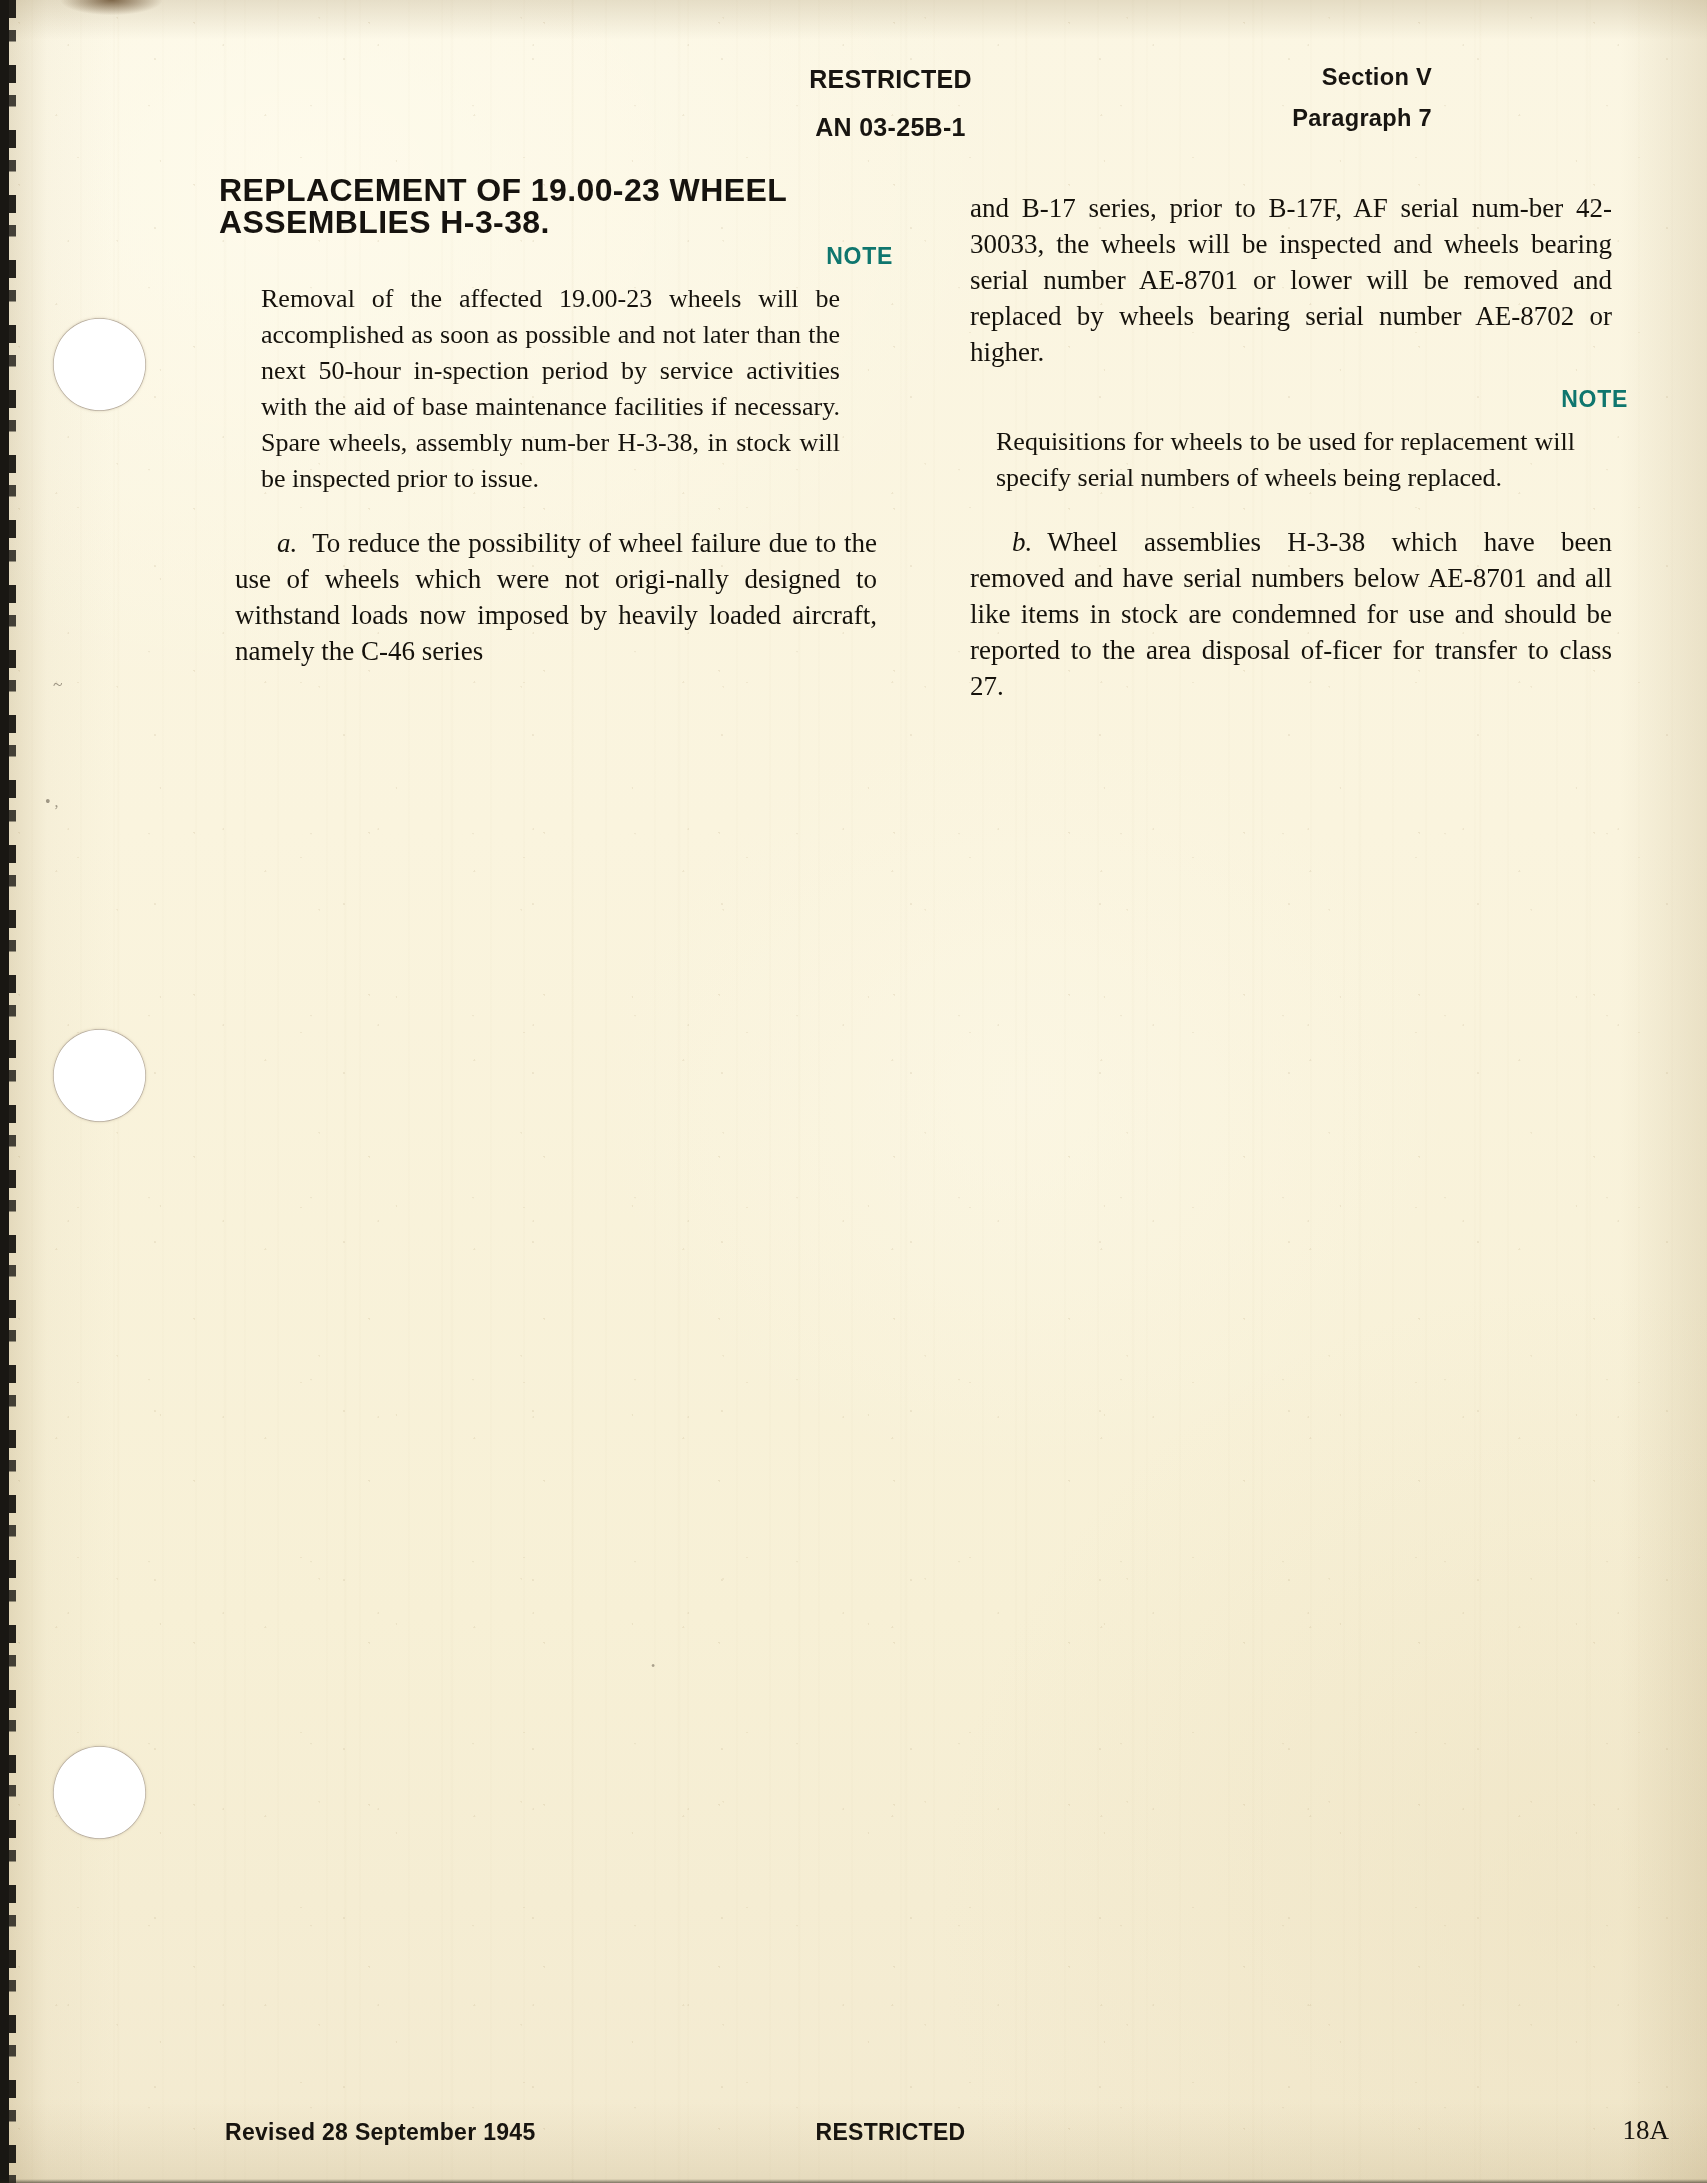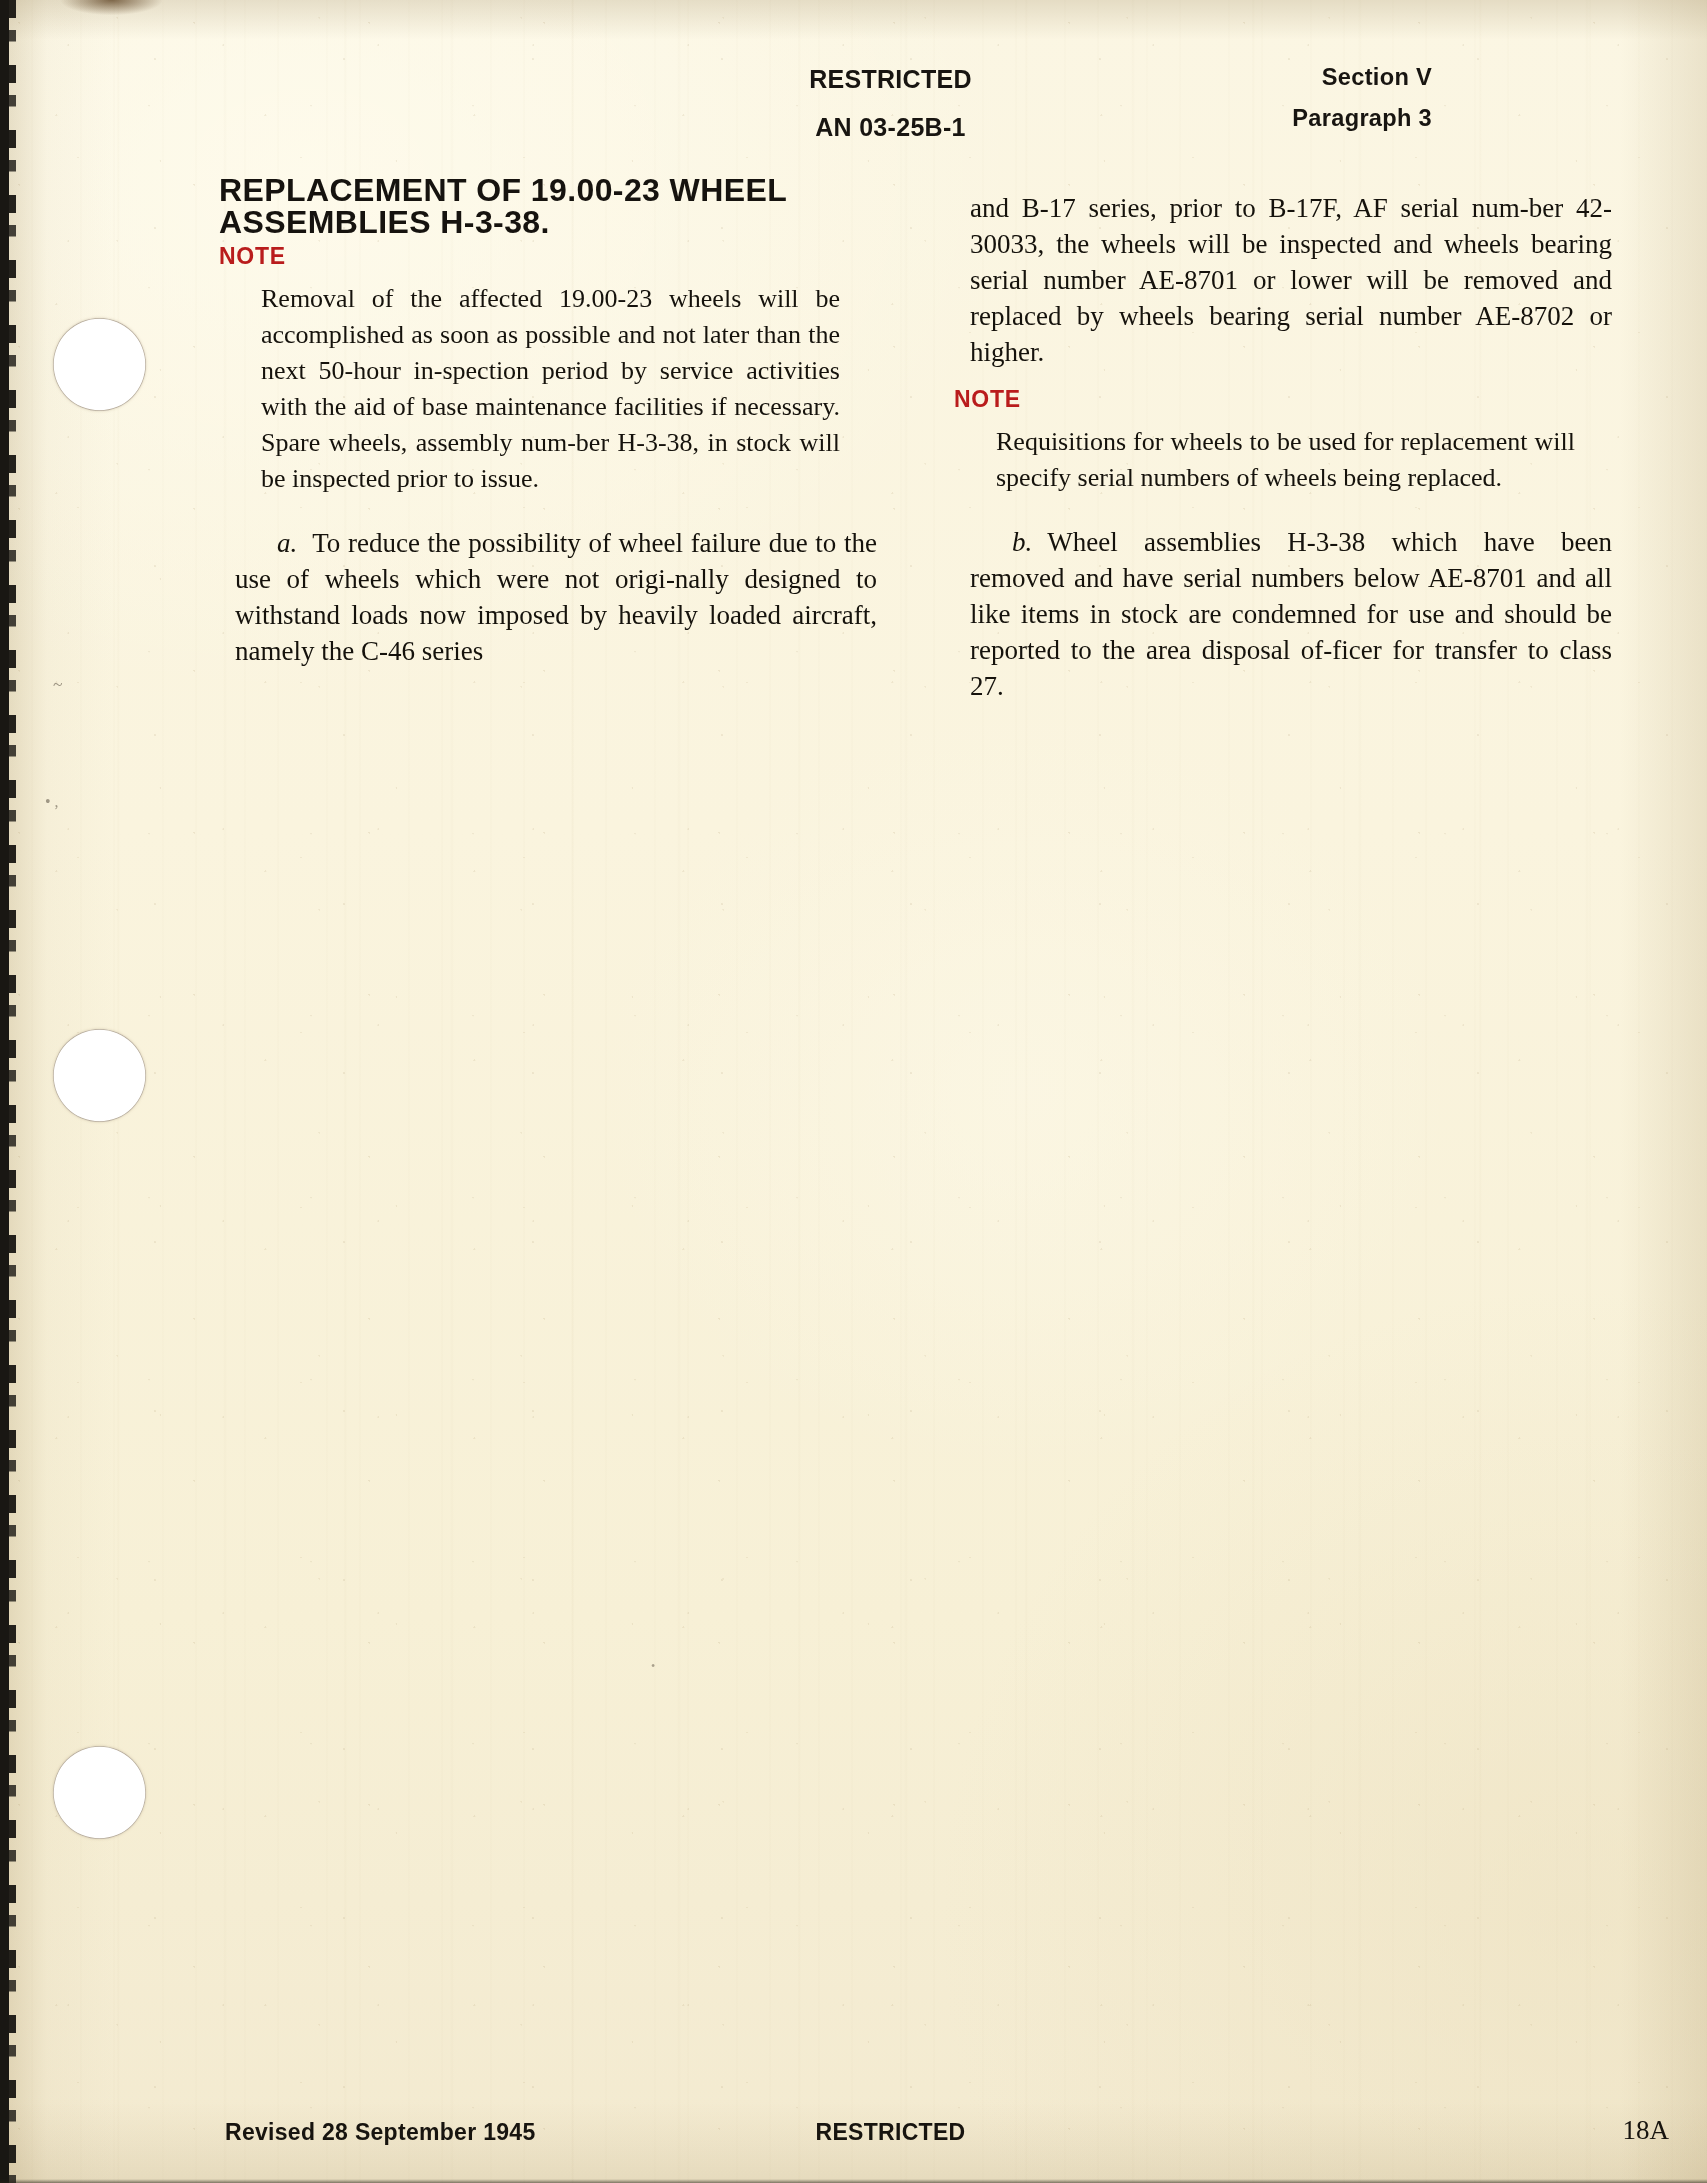--- a/index.html
+++ b/index.html
@@ -188,22 +188,22 @@
     letter-spacing: 0.4px;
     color: #16130f;
     margin: 0 0 2.7px 0;
   }
 
   .note-head {
     font-family: "Liberation Sans", "DejaVu Sans", sans-serif;
     font-weight: bold;
     font-size: 23px;
     letter-spacing: 0.7px;
-    text-align: left;
-    color: #b91c1c;
+    text-align: right;
+    color: #0f766e;
     margin: 13.5px 0 10.8px 0;
   }
   .note-head.tight { margin-top: 5.4px; }
 
   .note-body {
     margin: 0 53px 0 42px;
     font-size: 26px;
     line-height: 36px;
     text-align: justify;
     text-justify: inter-word;
@@ -271,21 +271,21 @@
 
   <div class="mark" style="left:53px; top:674px; font-size:17.5px; opacity:0.55;">~</div>
   <div class="mark" style="left:45px; top:793px; font-size:16px; opacity:0.5;">• ,</div>
   <div class="mark" style="left:651px; top:1659px; font-size:12px; opacity:0.45;">•</div>
 
   <div class="content">
 
     <div class="hdr hdr-restricted">RESTRICTED</div>
     <div class="hdr hdr-docnum">AN 03-25B-1</div>
     <div class="hdr hdr-section">Section V</div>
-    <div class="hdr hdr-paragraph">Paragraph 3</div>
+    <div class="hdr hdr-paragraph">Paragraph 7</div>
 
     <div class="col col-left">
 
       <h1 class="section-title">REPLACEMENT OF 19.00-23 WHEEL ASSEMBLIES H-3-38.</h1>
 
       <div class="note-head tight">NOTE</div>
 
       <div class="note-body">Removal of the affected 19.00-23 wheels will be accomplished as soon as possible and not later than the next 50-hour in-spection period by service activities with the aid of base maintenance facilities if necessary.  Spare wheels, assembly num-ber H-3-38, in stock will be inspected prior to issue.</div>
 
       <p class="body gap"><span class="indent"></span><span class="lbl">a.</span><span class="sp"></span><span>To reduce the possibility of wheel failure due to the use of wheels which were not origi-nally designed to withstand loads now imposed by heavily loaded aircraft, namely the C-46 series</span></p>

